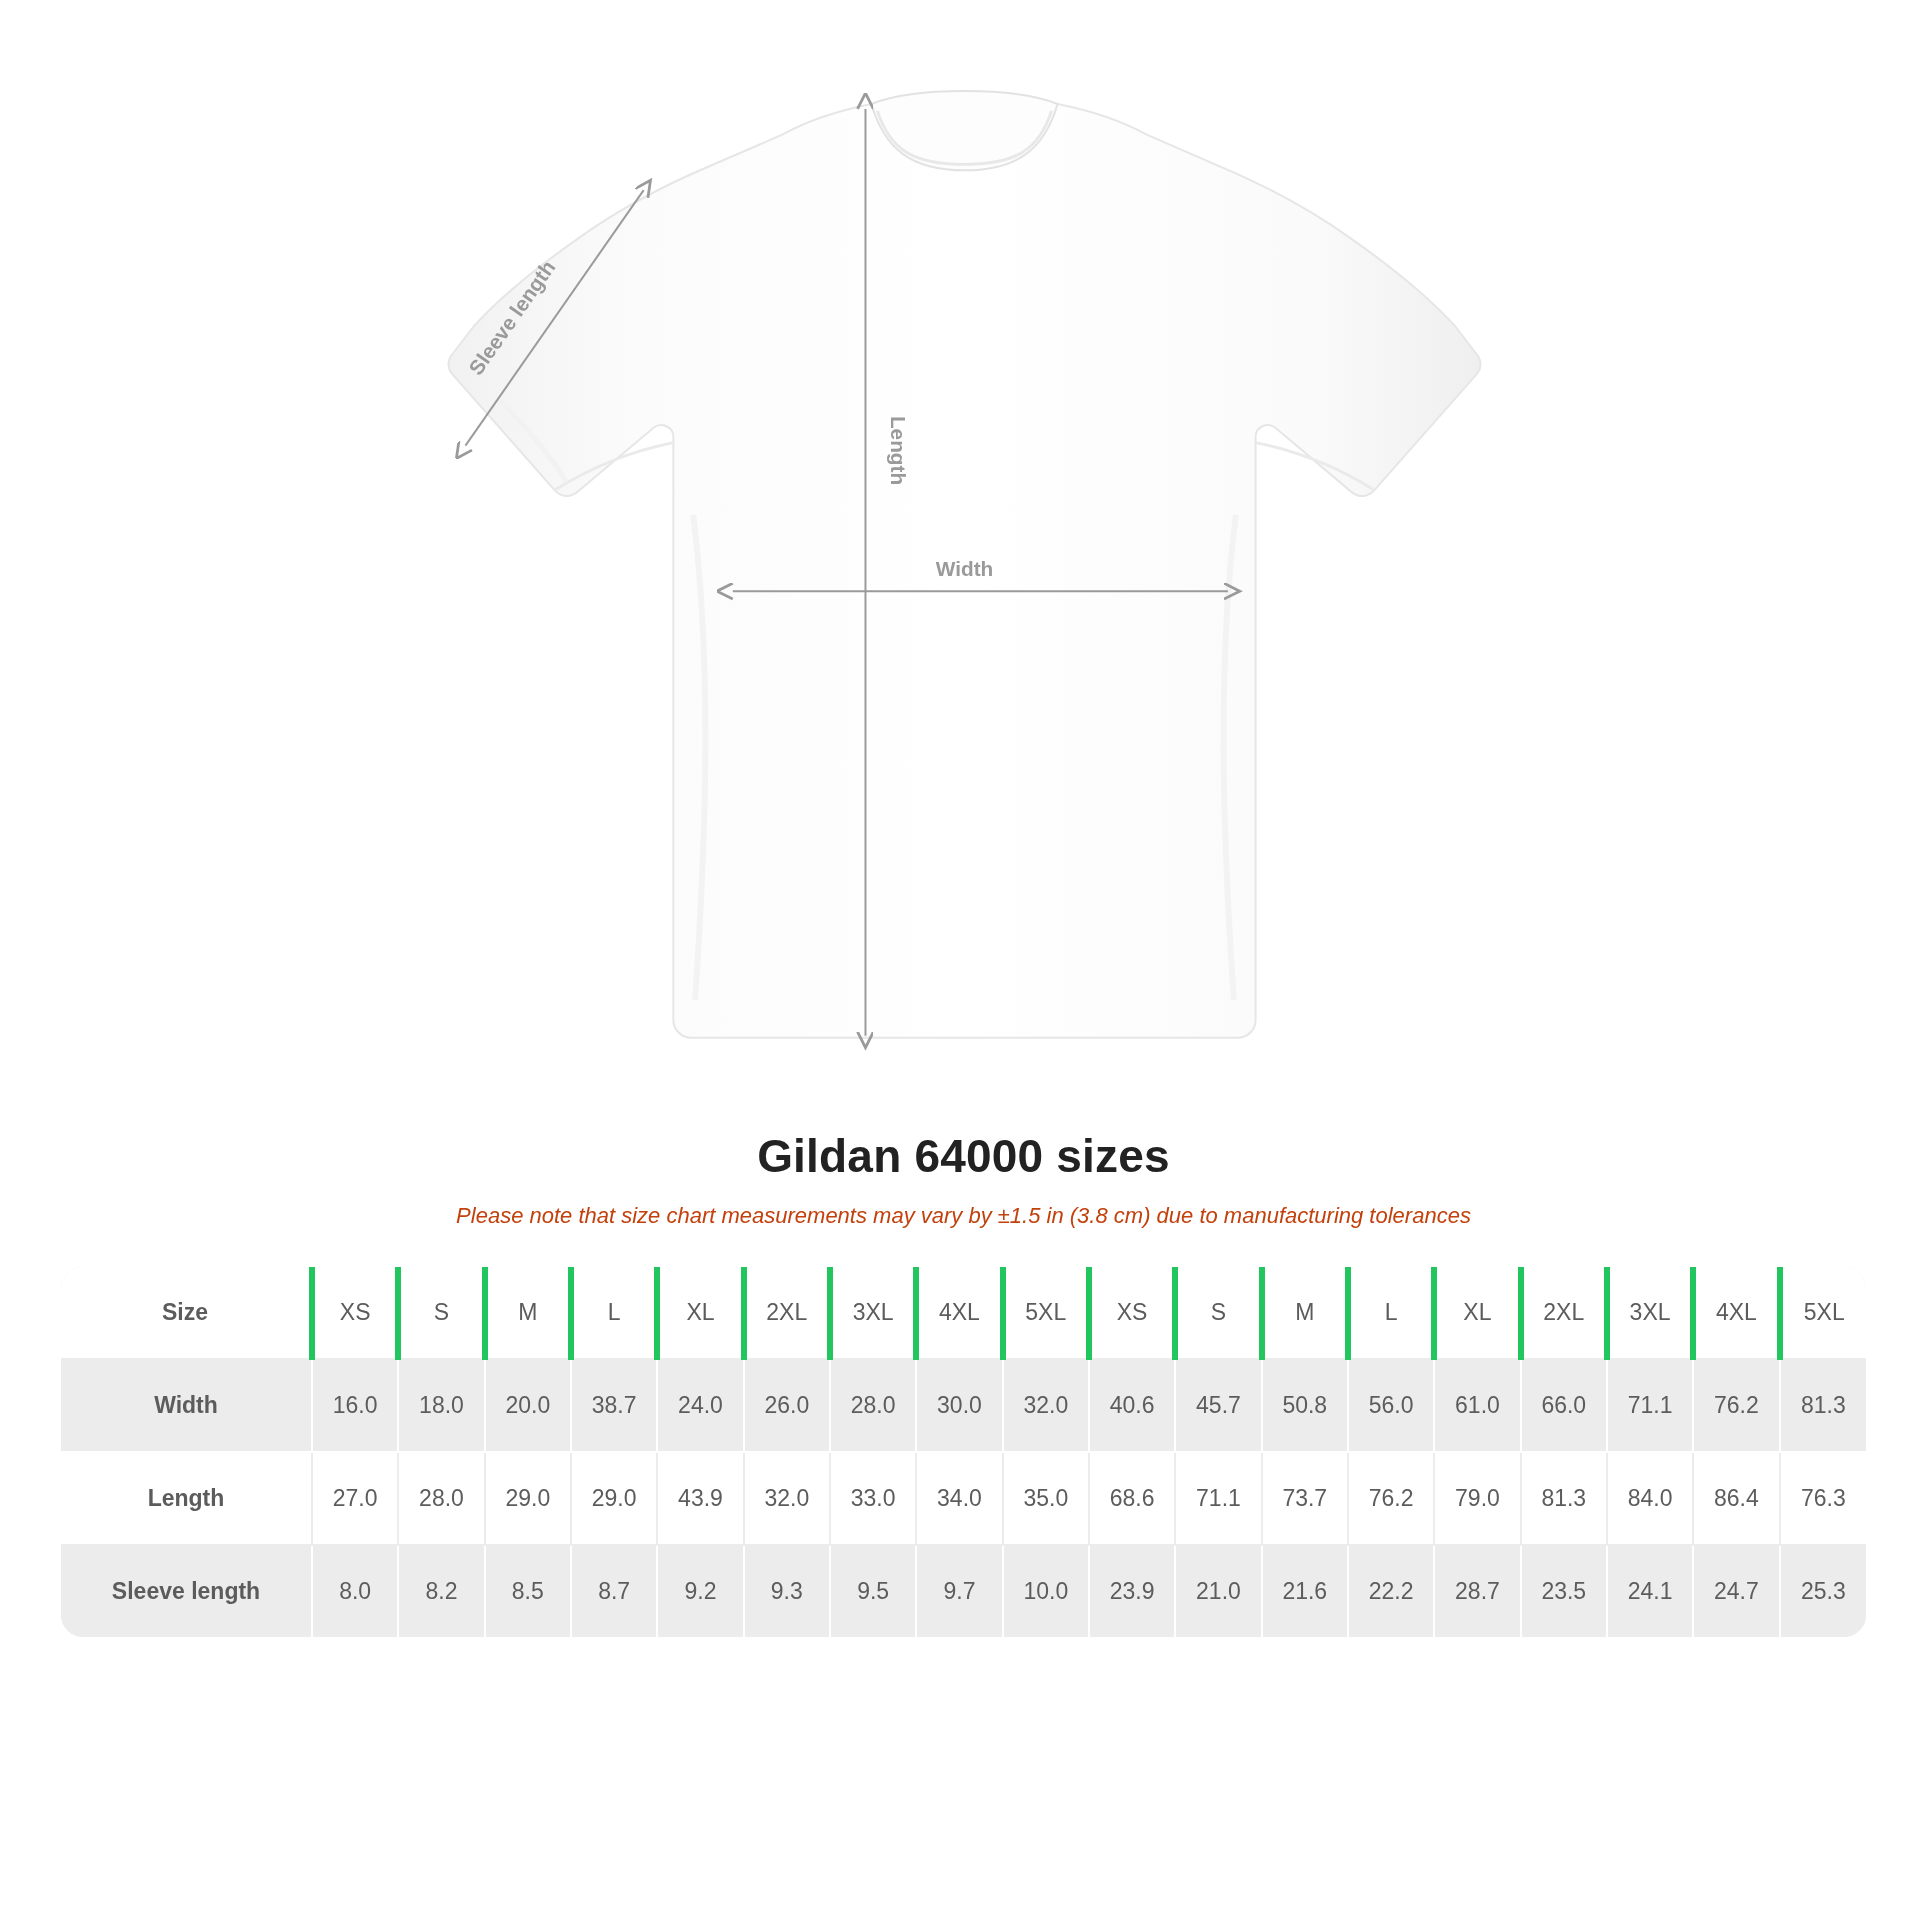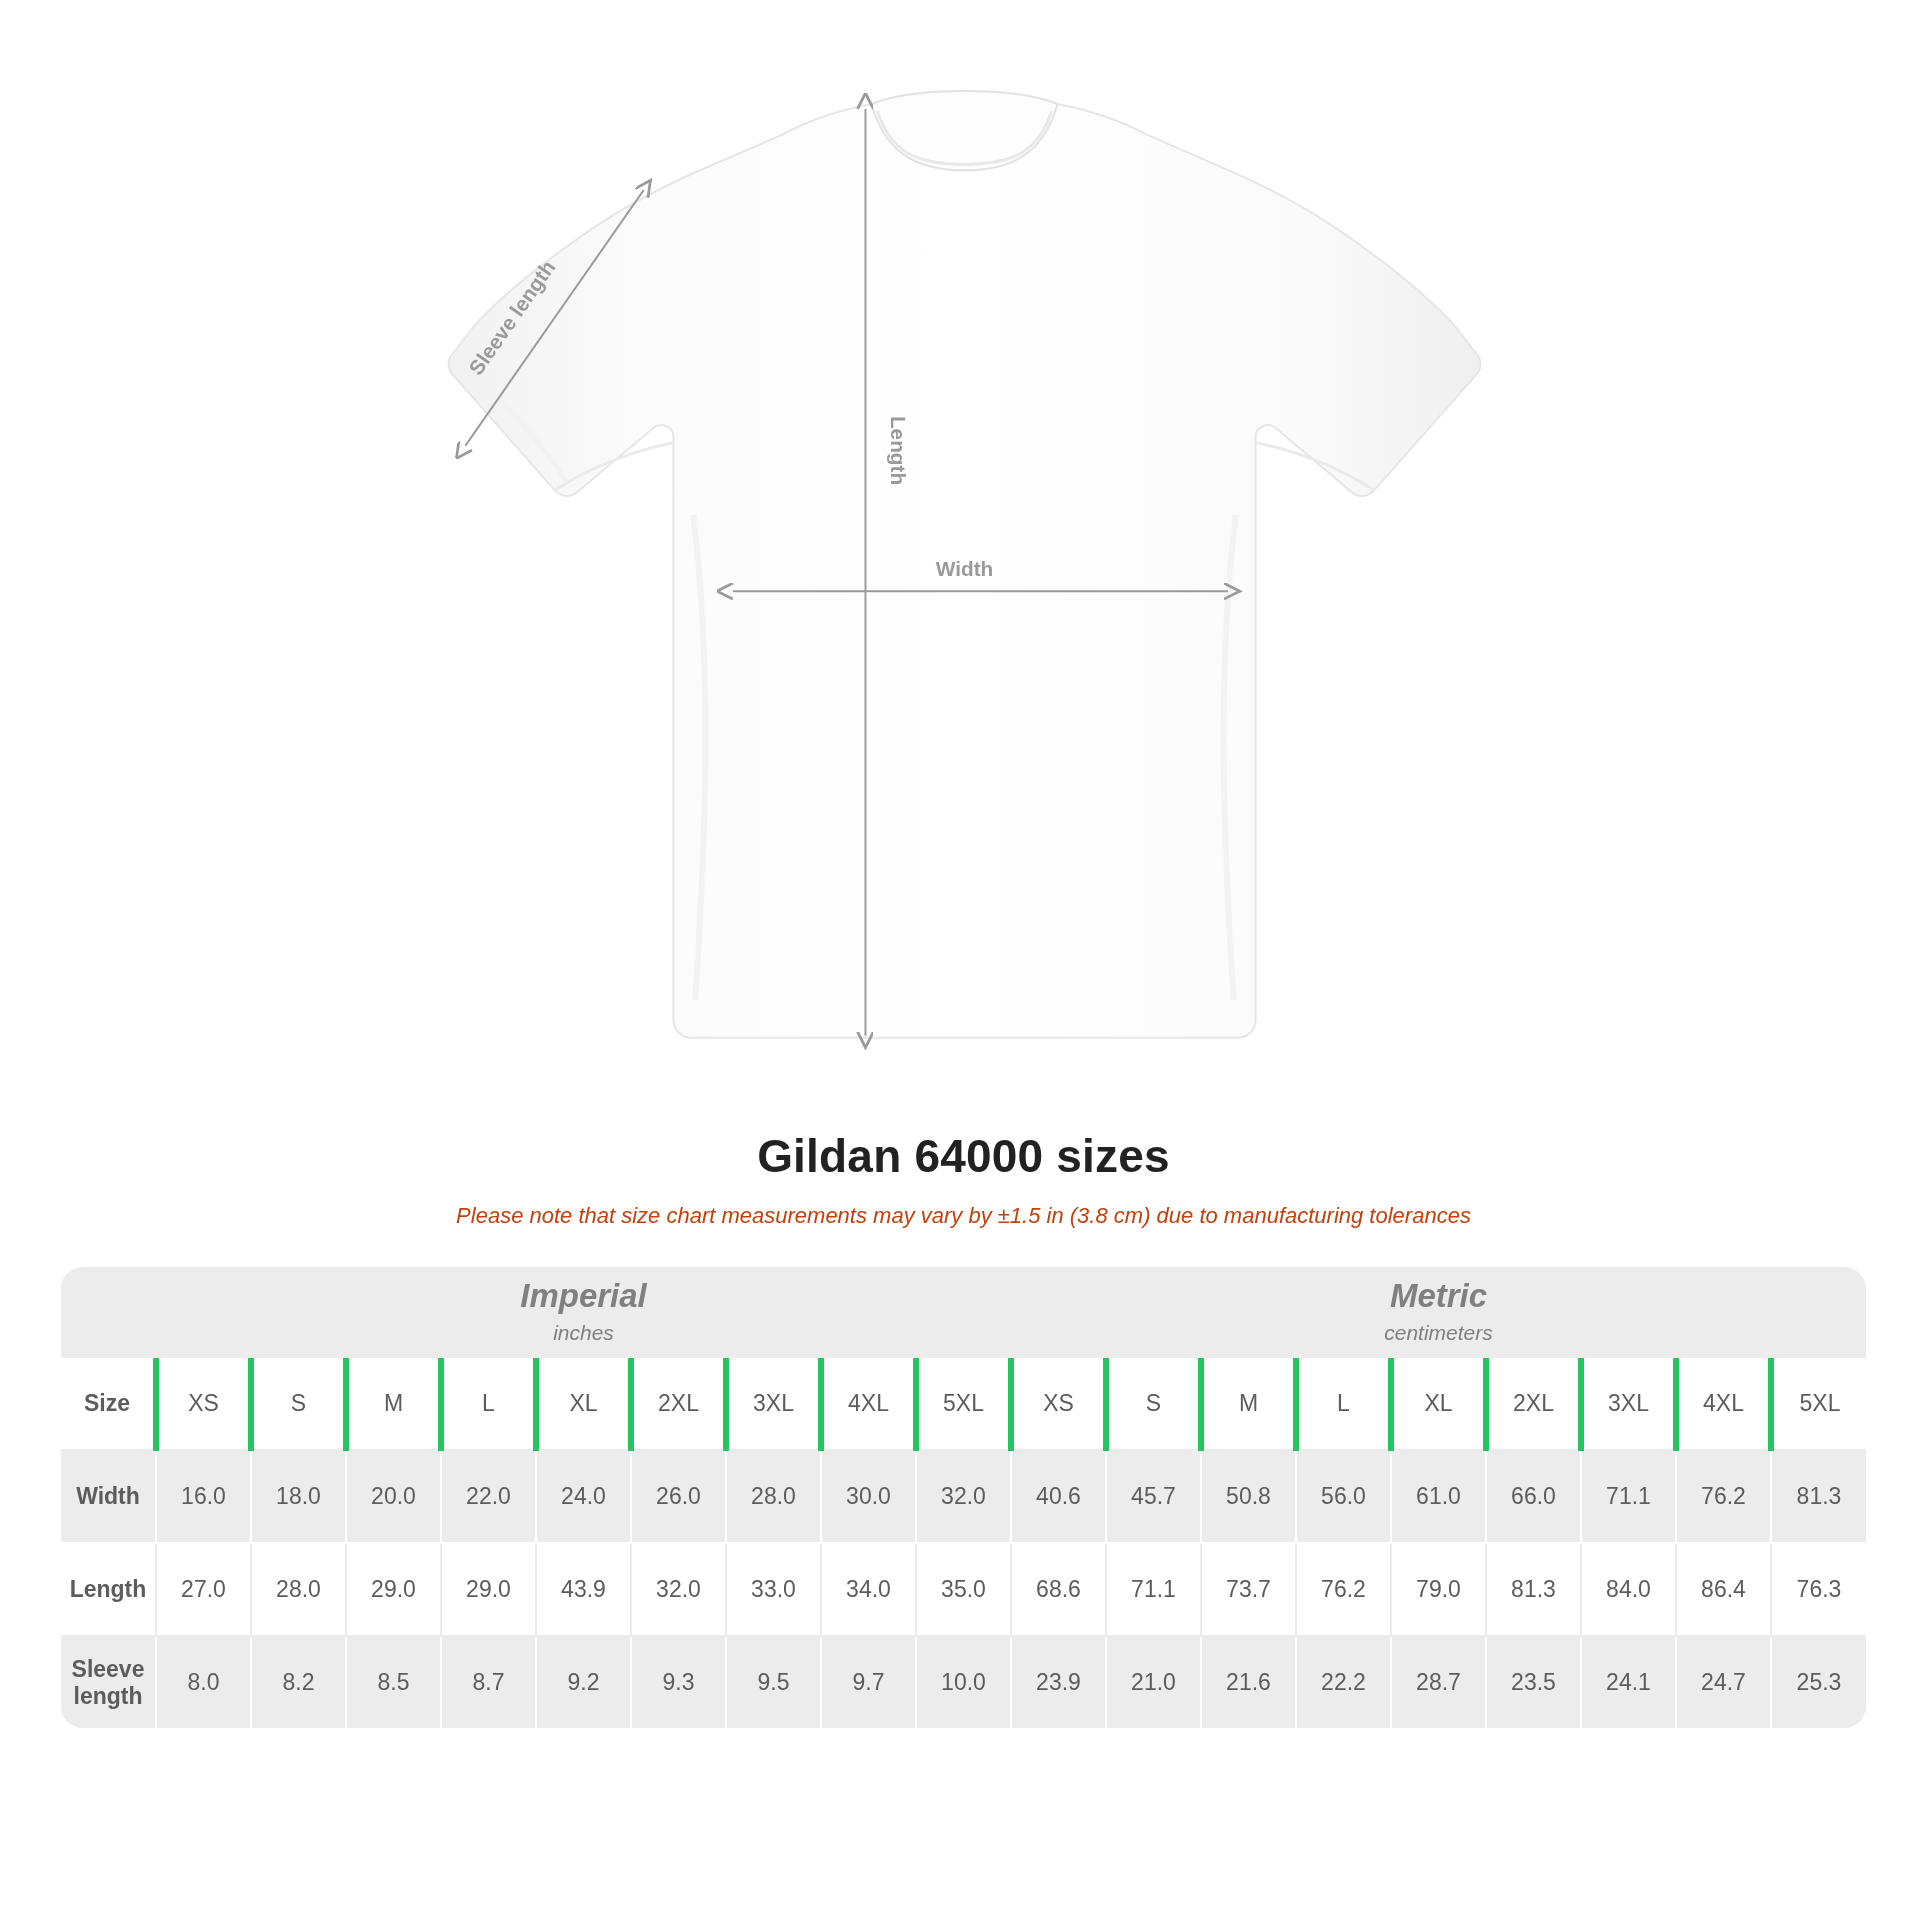--- a/index.html
+++ b/index.html
@@ -225,31 +225,20 @@
   </div>
 
   <div class="title-block">
     <div class="chart-title">Gildan 64000 sizes</div>
     <div class="chart-note">Please note that size chart measurements may vary by ±1.5 in (3.8 cm) due to manufacturing tolerances</div>
   </div>
 
   <div class="table-wrap">
     <table class="size-table">
       <tbody>
-        <tr class="unit-head">
-          <td></td>
-          <td colspan="9">
-            <div class="unit-name">Imperial</div>
-            <div class="unit-sub">inches</div>
-          </td>
-          <td colspan="9">
-            <div class="unit-name">Metric</div>
-            <div class="unit-sub">centimeters</div>
-          </td>
-        </tr>
 
         <tr class="row-size">
           <td class="col-label">Size</td>
           <td>XS</td>
           <td>S</td>
           <td>M</td>
           <td>L</td>
           <td>XL</td>
           <td>2XL</td>
           <td>3XL</td>
@@ -264,21 +253,21 @@
           <td>3XL</td>
           <td>4XL</td>
           <td>5XL</td>
         </tr>
 
         <tr class="row-alt">
           <td class="col-label">Width</td>
           <td>16.0</td>
           <td>18.0</td>
           <td>20.0</td>
-          <td>22.0</td>
+          <td>38.7</td>
           <td>24.0</td>
           <td>26.0</td>
           <td>28.0</td>
           <td>30.0</td>
           <td>32.0</td>
           <td>40.6</td>
           <td>45.7</td>
           <td>50.8</td>
           <td>56.0</td>
           <td>61.0</td>

